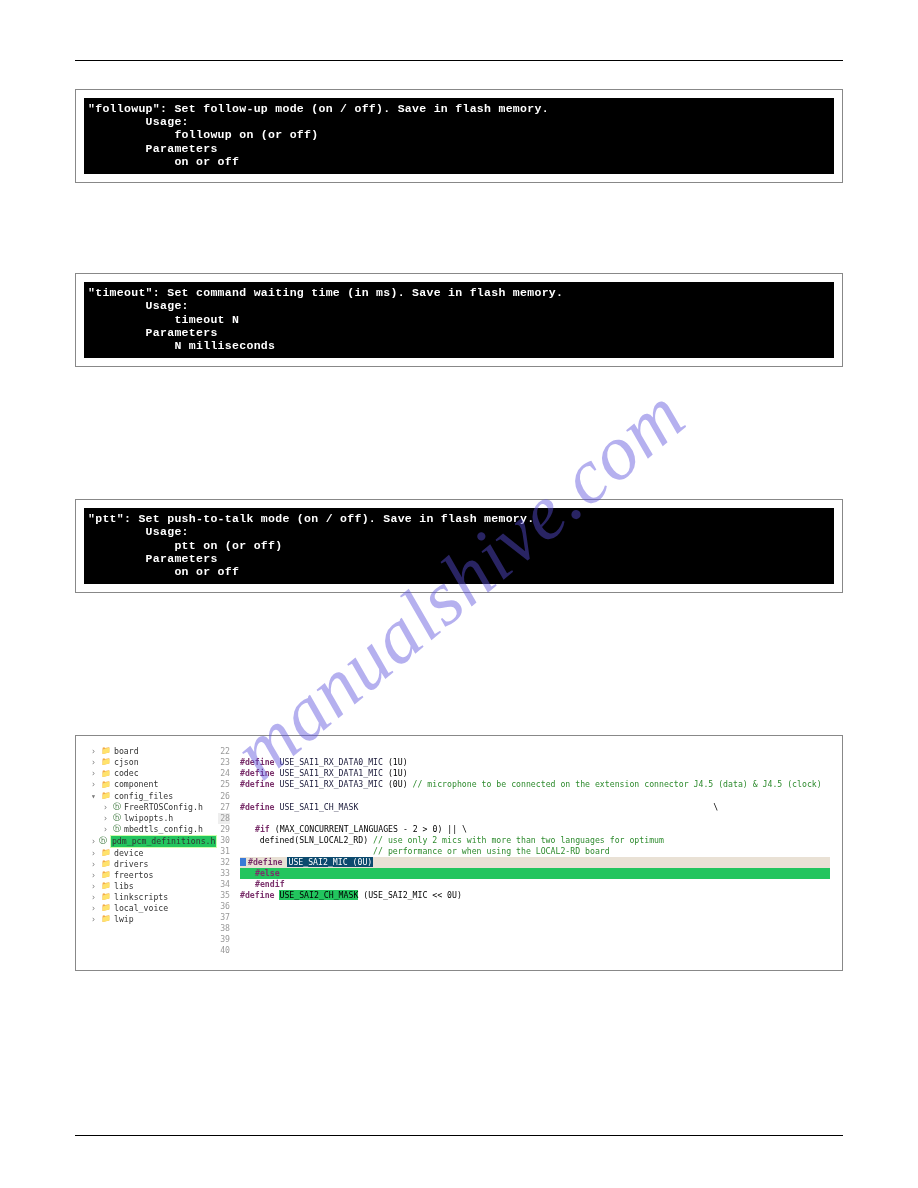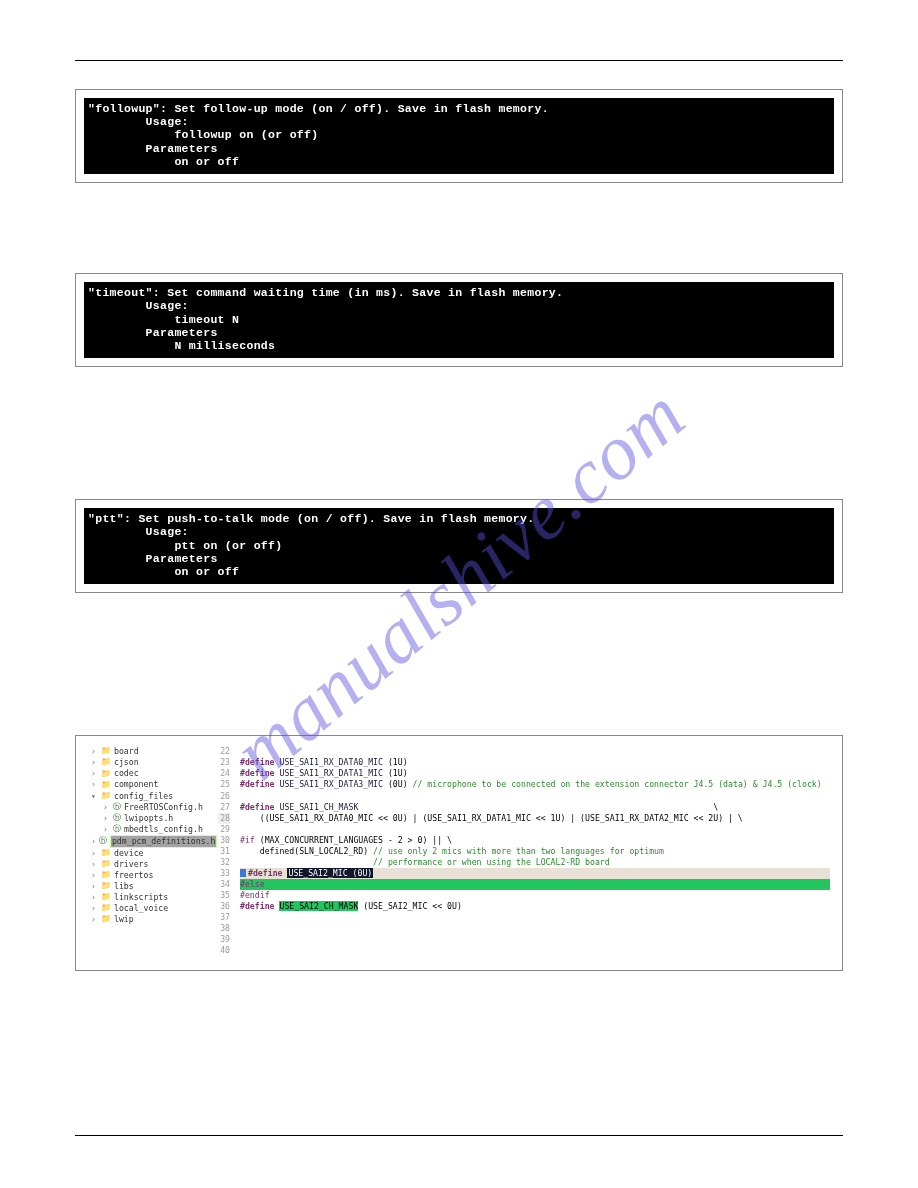--- a/index.html
+++ b/index.html
@@ -12,29 +12,29 @@
 
   
   .ide-wrap { border: 1px solid #888; padding: 8px 10px 12px 10px; margin-top: 10px; }
   .ide { display: flex; font-family: Consolas, Menlo, monospace; font-size: 8.2px; background: #fff; }
   .ide .tree { width: 130px; padding: 2px 4px 4px 2px; line-height: 1.35; color: #333; }
   .ide .tree .row { display: flex; align-items: center; gap: 3px; white-space: nowrap; }
   .ide .tree .caret { width: 7px; display: inline-block; color: #777; }
   .ide .tree .ind { display:inline-block; }
   .ide .tree .fold { color: #b58900; }
   .ide .tree .hdr  { color: #2b6b2b; }
-  .ide .tree .sel  { background: #a3a3a3; border: 1px solid #cfa; padding: 0 1px; }
+  .ide .tree .sel  { background: #22c55e; border: 1px solid #cfa; padding: 0 1px; }
   .ide .gutter { width: 18px; text-align: right; color: #9a9a9a; padding: 2px 4px 2px 2px; line-height: 1.35; user-select:none; }
   .ide .code { flex: 1; padding: 2px 2px 2px 6px; line-height: 1.35; background: #fff; position: relative; }
   .ide .code .ln { white-space: pre; }
   .kw-define{ color: #7a306b; font-weight: bold; }
-  .kw-pre   { color: #7a306b; font-weight: normal; }
+  .kw-pre   { color: #7a306b; font-weight: bold; margin-left: 15px; }
   .mac      { color: #1a1a3a; }
   .com      { color: #2e8b2e; }
-  .hi-sel   { background: #0f172a; color: #fff; padding: 0 1px; }
+  .hi-sel   { background: #0c4a6e; color: #fff; padding: 0 1px; }
   .hi-gray  { background: #22c55e; }
   .marker   { display:inline-block; width:6px; height:8px; background:#3a7ad6; margin-right:2px; vertical-align:middle;}
   .ln35-sel { background:#e9e1d5; display:block; }
 
   
   .watermark {
     position: absolute;
     left: 50%; top: 50%;
     transform: translate(-50%, -62%) rotate(-40deg);
     font-size: 78px;
@@ -210,21 +210,20 @@
           <div>39</div>
           <div>40</div>
         </div>
       <div class="code" id="ide-code">
           <div class="ln">&nbsp;</div>
           <div class="ln"><span class="kw-define">#define</span> <span class="mac">USE_SAI1_RX_DATA0_MIC</span> (1U)</div>
           <div class="ln"><span class="kw-define">#define</span> <span class="mac">USE_SAI1_RX_DATA1_MIC</span> (1U)</div>
           <div class="ln"><span class="kw-define">#define</span> <span class="mac">USE_SAI1_RX_DATA3_MIC</span> (0U) <span class="com">// microphone to be connected on the extension connector J4.5 (data) &amp; J4.5 (clock)</span></div>
           <div class="ln">&nbsp;</div>
           <div class="ln"><span class="kw-define">#define</span> <span class="mac">USE_SAI1_CH_MASK</span>                                                                        \</div>
-          <div class="ln">    ((USE_SAI1_RX_DATA0_MIC &lt;&lt; 0U) | (USE_SAI1_RX_DATA1_MIC &lt;&lt; 1U) | (USE_SAI1_RX_DATA2_MIC &lt;&lt; 2U) | \</div>
           <div class="ln">&nbsp;</div>
           <div class="ln"><span class="kw-pre">#if</span> (MAX_CONCURRENT_LANGUAGES - 2 &gt; 0) || \</div>
           <div class="ln">    defined(SLN_LOCAL2_RD) <span class="com">// use only 2 mics with more than two languages for optimum</span></div>
           <div class="ln">                           <span class="com">// performance or when using the LOCAL2-RD board</span></div>
           <div class="ln ln35-sel"><span class="marker"></span><span class="kw-define">#define</span> <span class="hi-sel">USE_SAI2_MIC (0U)</span></div>
           <div class="ln hi-gray"><span class="kw-pre">#else</span></div>
           <div class="ln"><span class="kw-pre">#endif</span></div>
           <div class="ln"><span class="kw-define">#define</span> <span class="hi-gray">USE_SAI2_CH_MASK</span> (USE_SAI2_MIC &lt;&lt; 0U)</div>
           <div class="ln">&nbsp;</div>
         </div>

